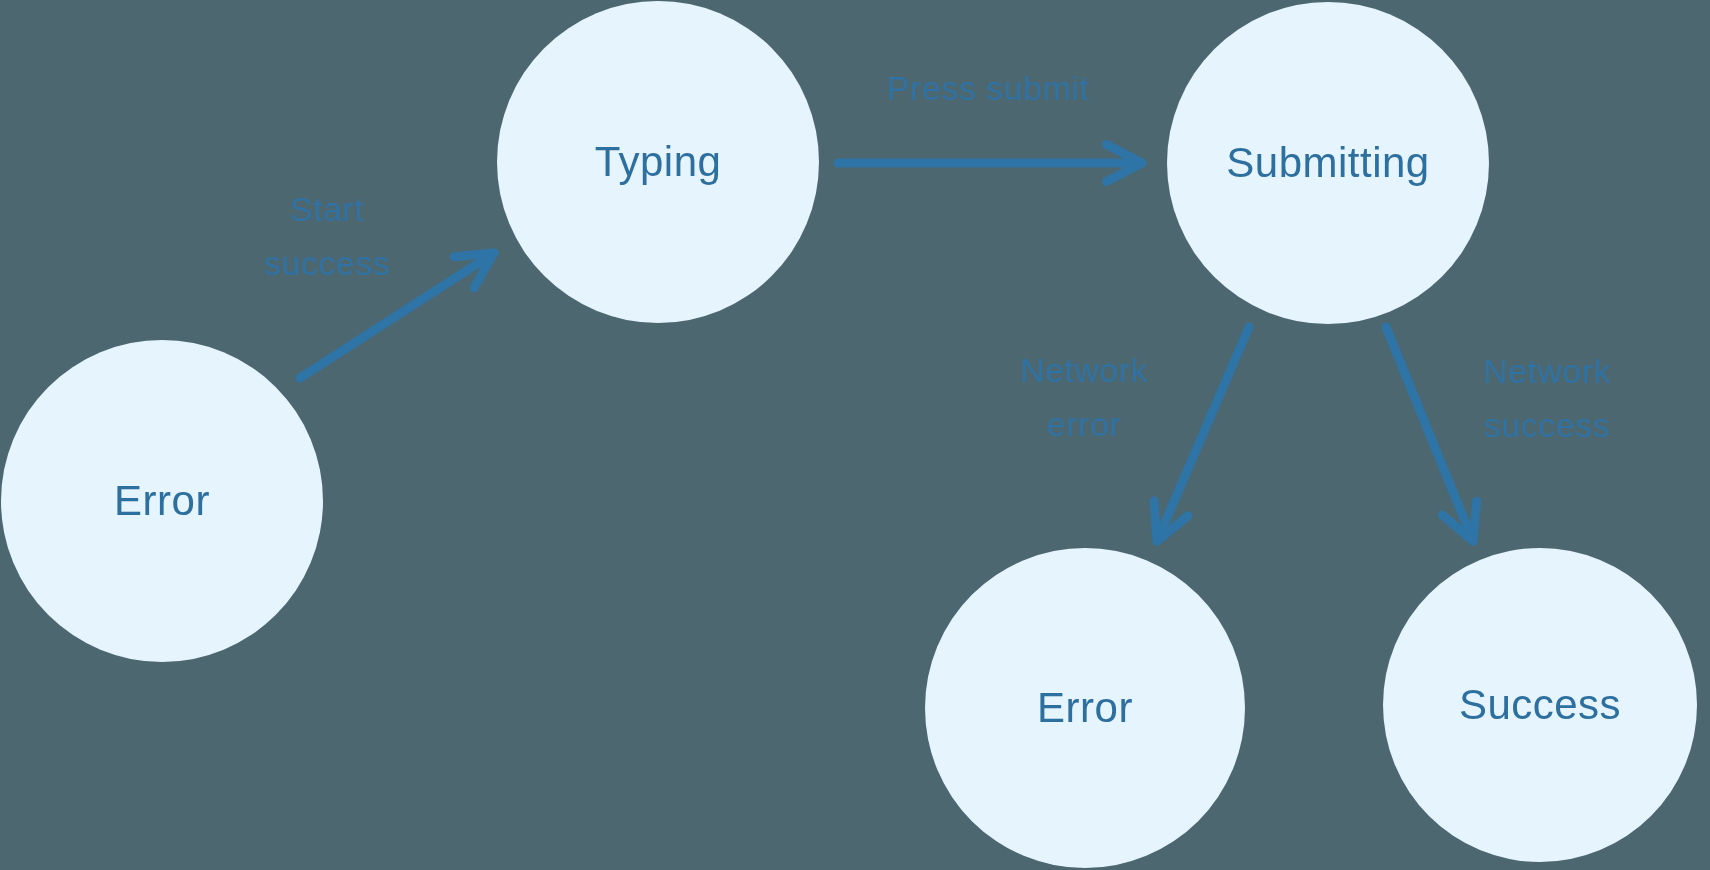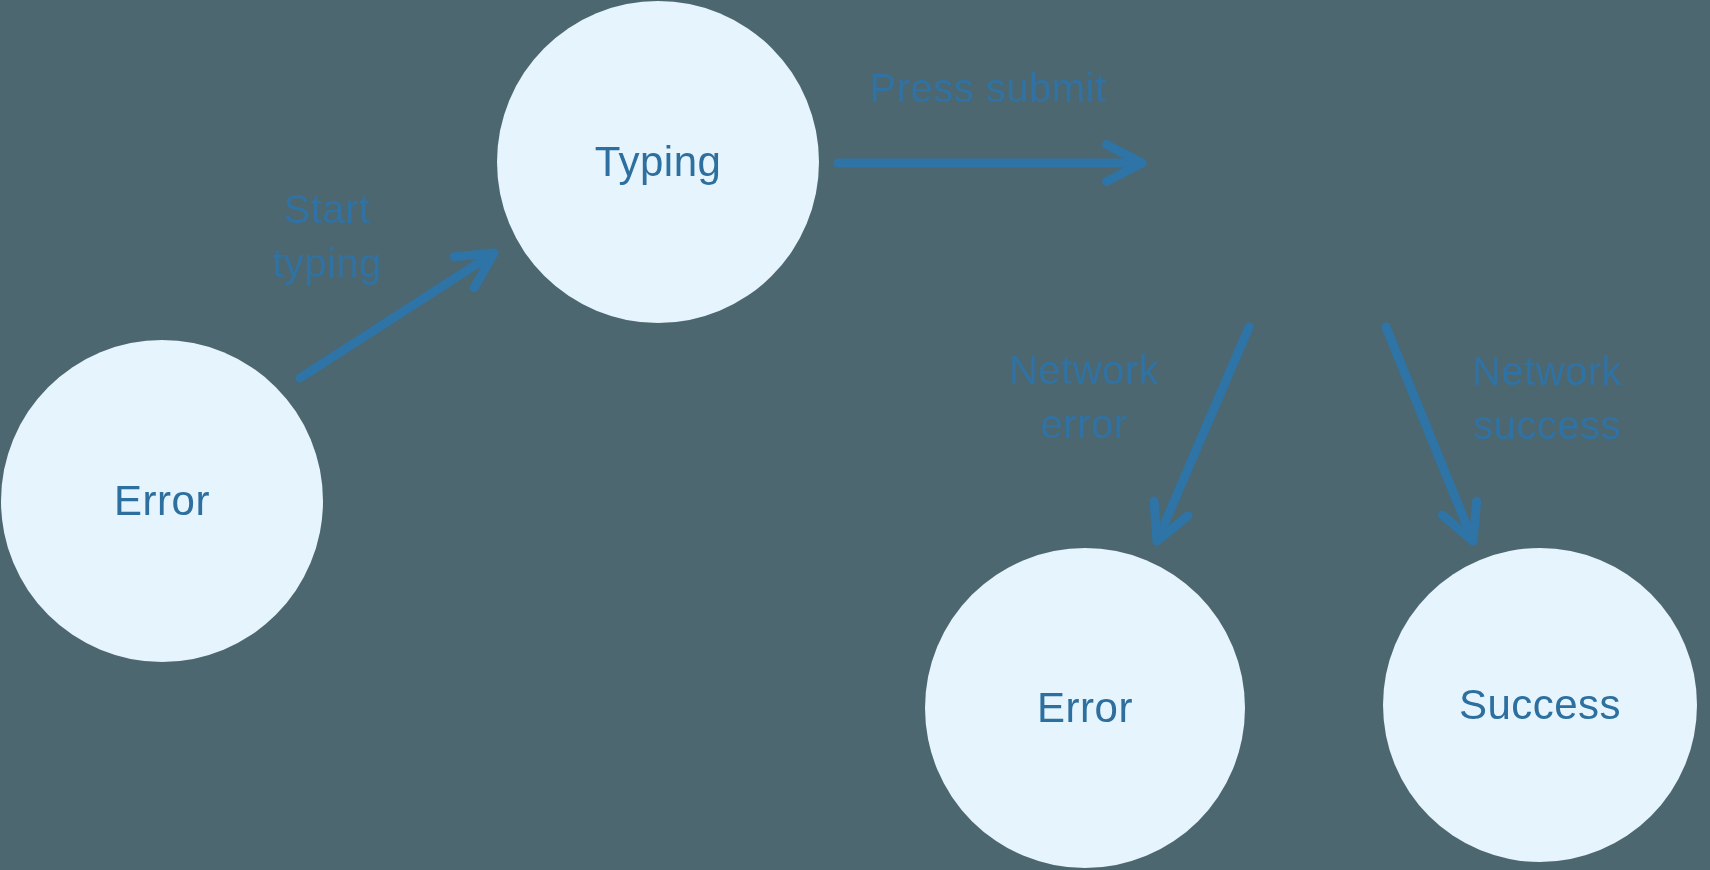--- a/index.html
+++ b/index.html
@@ -47,21 +47,21 @@
     color: var(--node-text);
     font-size: 42px;
     font-weight: 500;
     letter-spacing: 0.5px;
     white-space: nowrap;
   }
   .edge-label {
     position: absolute;
     transform: translate(-50%, -50%);
     color: var(--edge-label);
-    font-size: 40px;
+    font-size: 34px;
     font-weight: 500;
     letter-spacing: 0.5px;
     line-height: 54px;
     text-align: center;
     white-space: pre-line;
   }
 </style>
 </head>
 <body>
 
@@ -87,30 +87,33 @@
   </svg>
 
   <div class="node" style="left:1px;    top:340px; width:322px; height:322px;">
     <span class="node-label">Error</span>
   </div>
 
   <div class="node" style="left:497px;  top:1px;   width:322px; height:322px;">
     <span class="node-label">Typing</span>
   </div>
 
+  <div class="node" style="left:1167px; top:2px;   width:322px; height:322px;">
+    <span class="node-label">Submitting</span>
+  </div>
 
   <div class="node" style="left:925px;  top:548px; width:320px; height:320px;">
     <span class="node-label">Error</span>
   </div>
 
   <div class="node" style="left:1383px; top:548px; width:314px; height:314px;">
     <span class="node-label">Success</span>
   </div>
 
   <div class="edge-label" style="left:327px;  top:236px;">Start
-typing</div>
+success</div>
   <div class="edge-label" style="left:988px;  top:88px;">Press submit</div>
   <div class="edge-label" style="left:1084px; top:397px;">Network
 error</div>
   <div class="edge-label" style="left:1547px; top:398px;">Network
 success</div>
 
 </div>
 
 </body></html>

